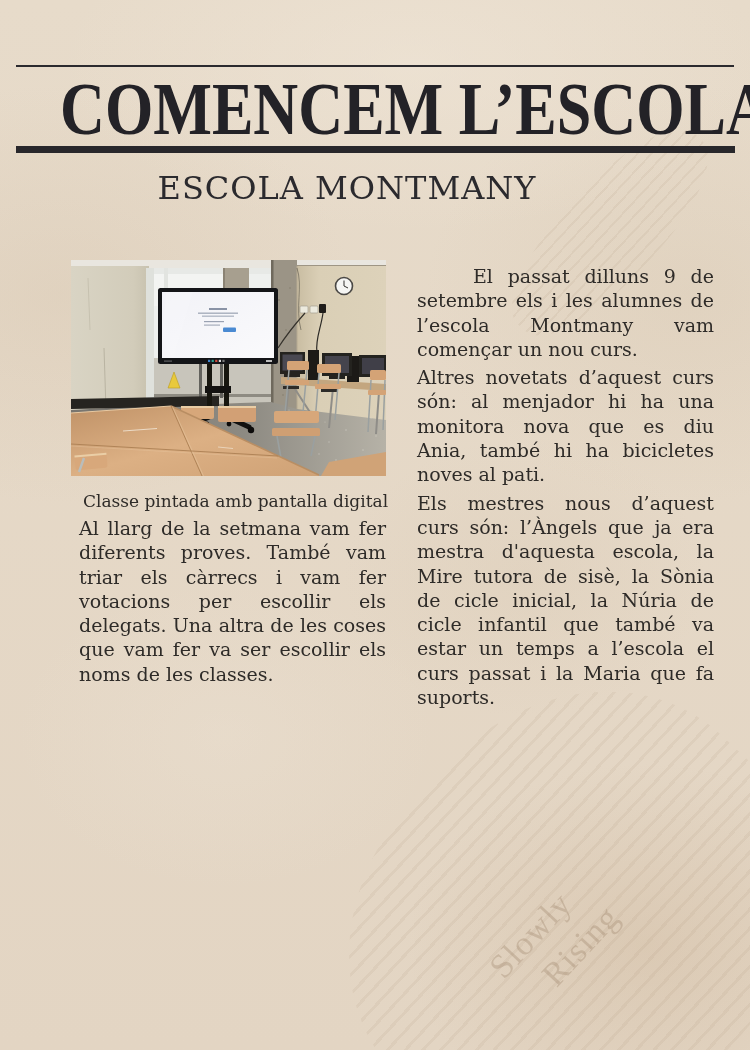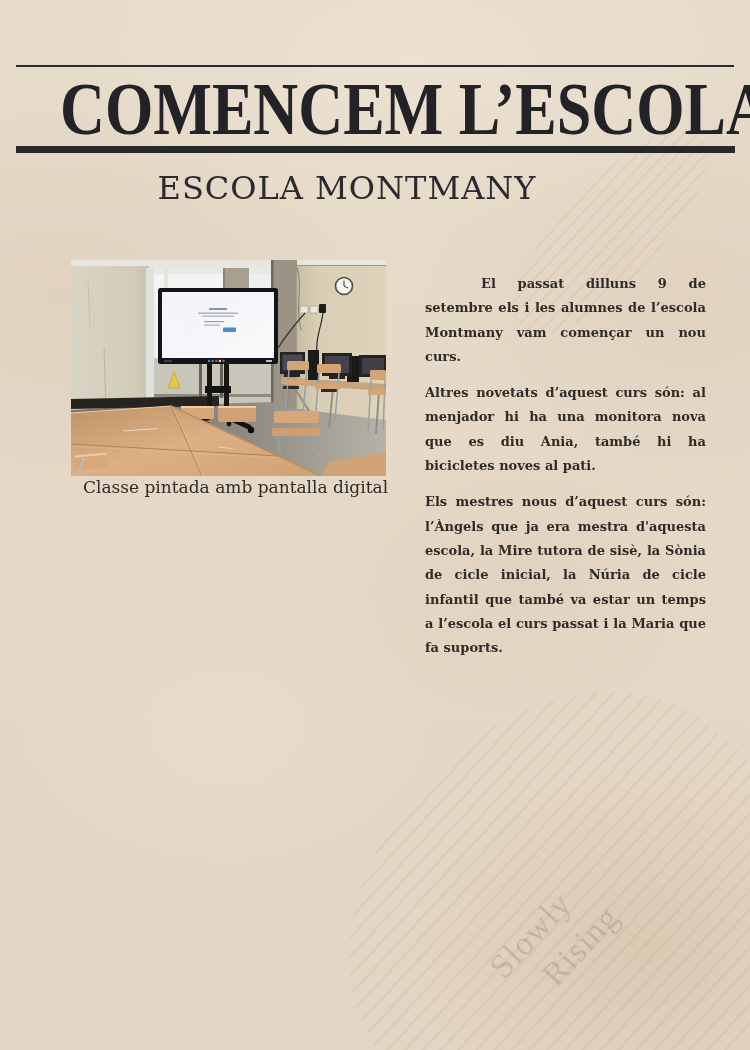--- a/index.html
+++ b/index.html
@@ -44,22 +44,22 @@
     position:absolute;top:171px;left:0;width:694px;margin:0;text-align:center;
     font-family:"DejaVu Serif",serif;font-weight:400;font-size:32px;line-height:34px;
     letter-spacing:1px;color:#2b2a2e;
   }
   .content{
     position:absolute;top:260px;left:75px;width:643px;
     display:grid;grid-template-columns:315px 305px;column-gap:23px;
   }
   .photo{margin:0 0 0 -4px;width:315px;height:216px;}
   .photo svg{display:block;}
-  .caption{padding-left:8px;font-size:17px;line-height:22px;color:#2e2b28;}
-  p.body{margin:12px;font-size:13px;line-height:24.3px;text-align:justify;color:#2e2b28;font-weight:bold;}
+  .caption{margin-top:14px;padding-left:8px;font-size:17px;line-height:22px;color:#2e2b28;}
+  p.body{margin:4px;font-size:19px;line-height:24.3px;text-align:justify;color:#2e2b28;}
   .mt26{margin-top:26px;} .mt5{margin-top:5px;} .mt53{margin-top:53px;} .mt14{margin-top:14px;}
   .indent{text-indent:56px;}
 </style>
 </head>
 <body>
 
 <div class="wm-stripes"></div>
 <div class="wm-stripes-top"></div>
 <div class="wm-words">
   <div class="l1">Slowly</div>
@@ -251,19 +251,20 @@
         <path d="M147,187 L162,188.5" stroke="#f3e9da" stroke-width="0.9" opacity="0.7" fill="none"></path>
 
         <g transform="rotate(-5 20 201)">
           <rect x="4" y="194" width="32" height="15" rx="2" fill="#d8a87b"></rect>
           <rect x="4" y="194" width="32" height="2.2" fill="#eaceA6"></rect>
         </g>
         <path d="M8,212 L13,198" stroke="#b9bdbb" stroke-width="2.4" fill="none"></path>
       </svg>
     </figure>
     <figcaption class="caption">Classe pintada amb pantalla digital</figcaption>
+    <p class="body mt26">Al llarg de la setmana  vam fer diferents proves. També vam triar els càrrecs i vam fer votacions per escollir els delegats.  Una altra de les coses que vam fer va ser escollir els noms de les classes.</p>
   </div>
   <div class="col-right">
     <p class="body indent">El passat dilluns 9 de setembre els i les alumnes de l’escola Montmany vam començar un nou curs.</p>
     <p class="body mt14">Altres novetats d’aquest curs són: al menjador hi ha una monitora nova que es diu Ania, també hi ha bicicletes noves al pati.</p>
     <p class="body mt53">Els mestres nous d’aquest curs són: l’Àngels que ja era mestra d'aquesta escola, la Mire tutora de sisè, la Sònia de cicle inicial, la Núria de cicle infantil que també va estar un temps a l’escola el curs passat i la Maria que fa suports.</p>
   </div>
 </main>
 
 </body></html>

